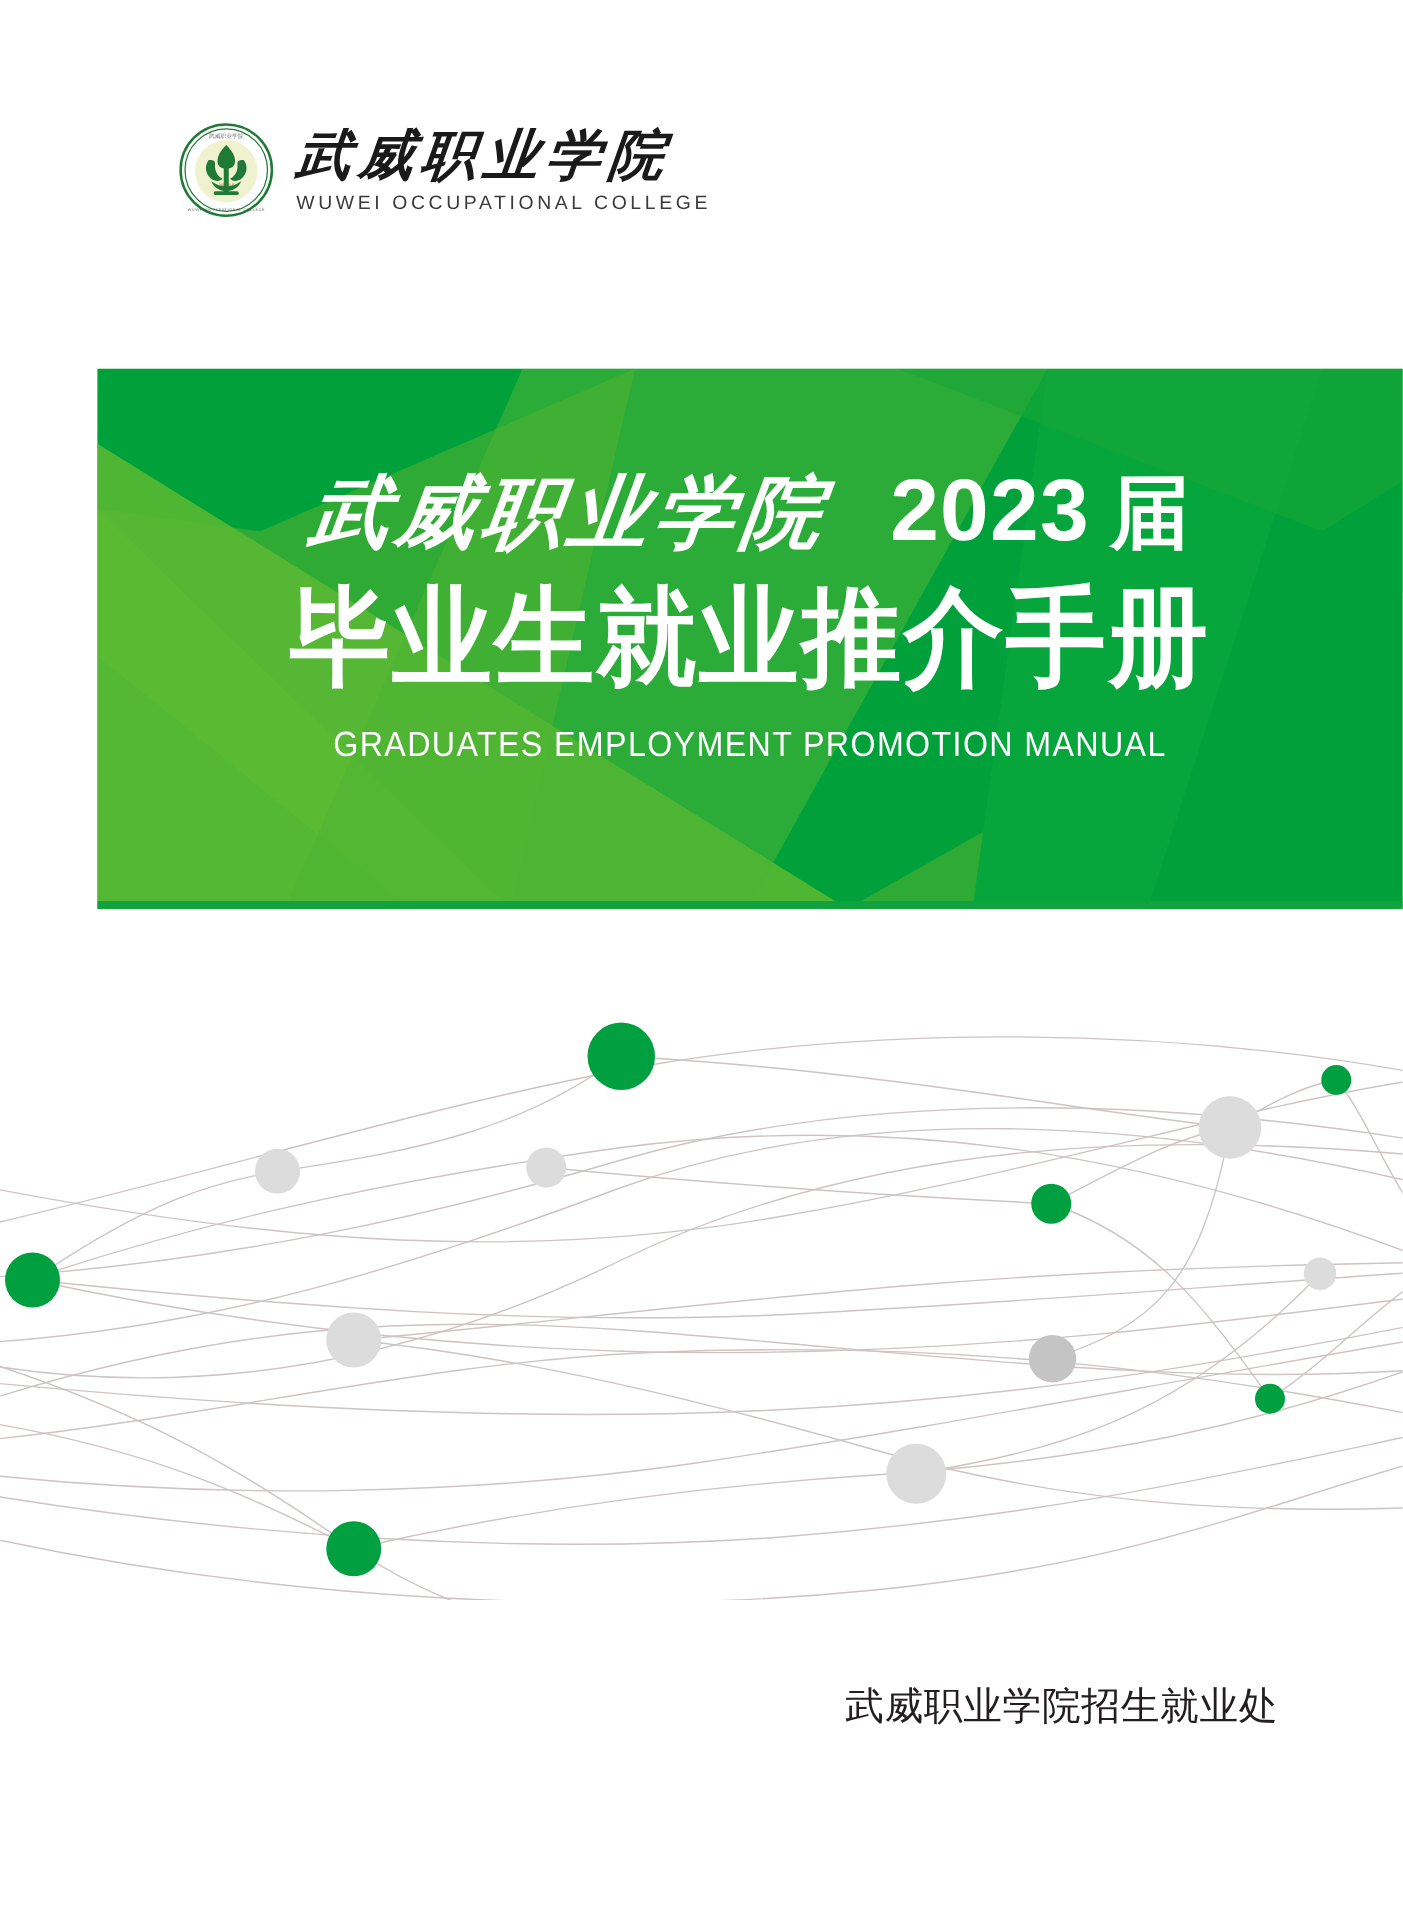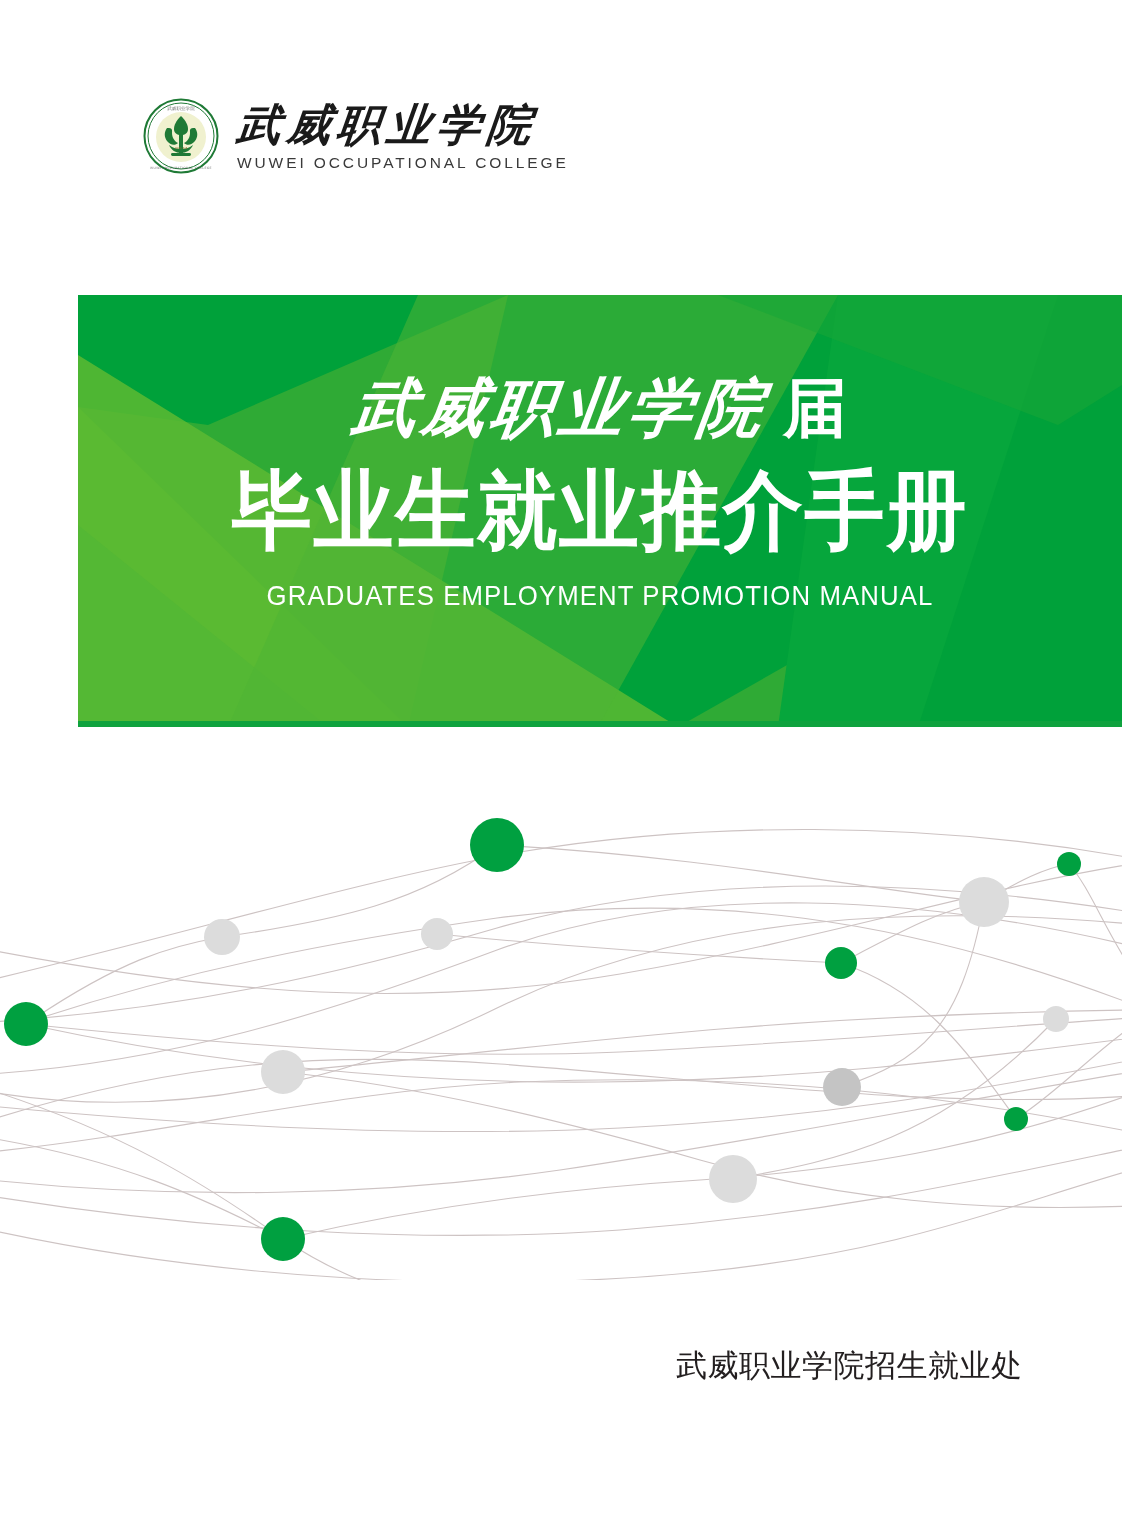--- a/index.html
+++ b/index.html
@@ -235,20 +235,21 @@
     <polygon points="760,0 1044,0 1044,432 700,432" fill="#06a63c"></polygon>
     <polygon points="980,0 1044,0 1044,432 840,432" fill="#00a13a"></polygon>
     <polygon points="340,0 760,0 520,432 150,432" fill="#4fb535" opacity="0.55"></polygon>
     <polygon points="640,0 980,130 1044,90 1044,0" fill="#18a737" opacity="0.6"></polygon>
     <rect x="0" y="426" width="1044" height="6" fill="#0fa23e"></rect>
   </svg>
 
   <div id="banner-content">
     <div id="title-line1">
       <span id="title-cn-script">武威职业学院</span>
+      <span id="title-year">2023</span>
       <span id="title-jie">届</span>
     </div>
     <div id="title-line2">毕业生就业推介手册</div>
     <div id="title-en">GRADUATES EMPLOYMENT PROMOTION MANUAL</div>
   </div>
   <div id="banner-bottom-strip"></div>
 </div>
 
 <div id="network">
   <svg viewBox="0 0 1122 520" preserveAspectRatio="none" aria-hidden="true">

